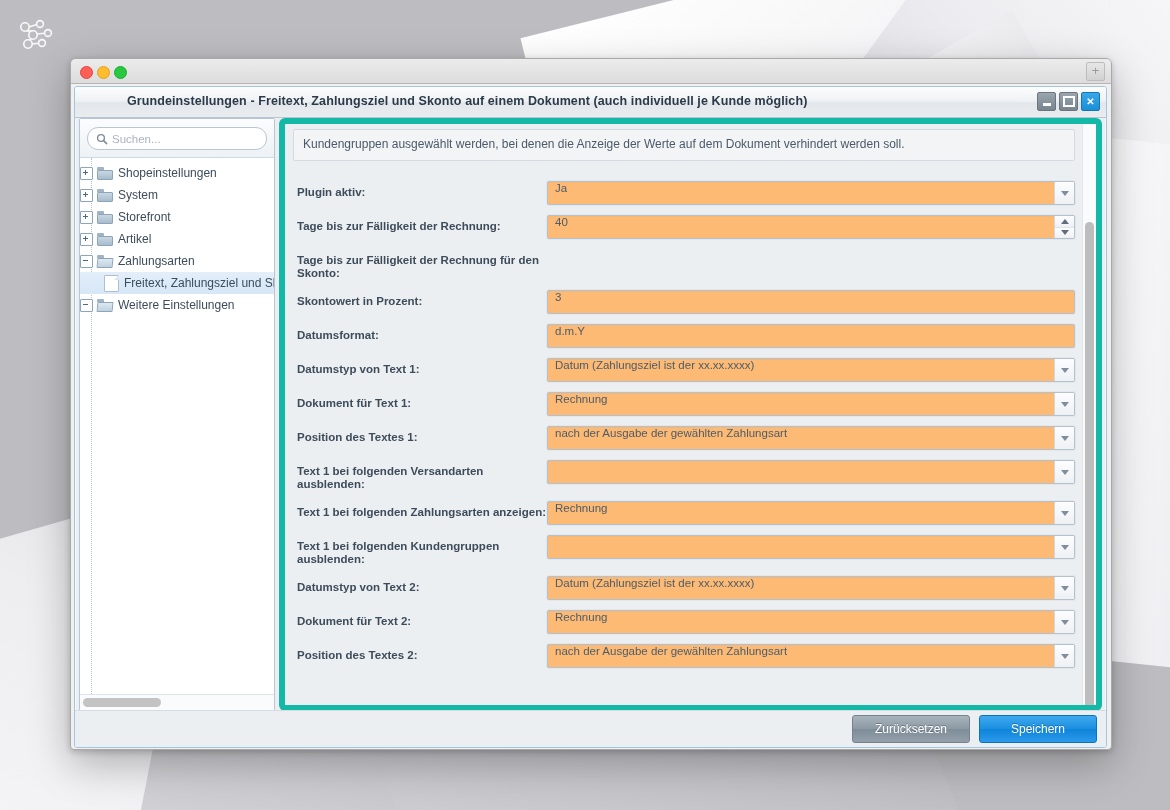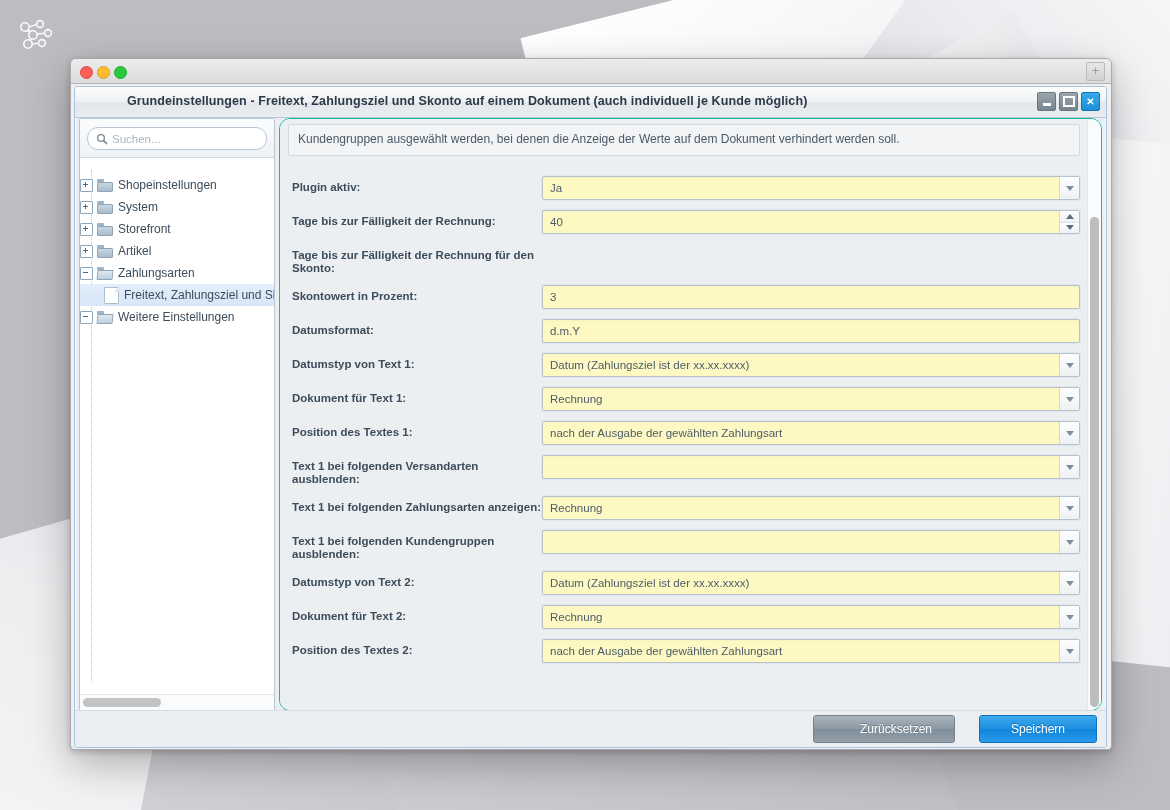--- a/index.html
+++ b/index.html
@@ -135,21 +135,21 @@
   
   #app-body { position: absolute; top: 31px; left: 0; right: 0; bottom: 0; }
 
   
   #tree-panel {
     position: absolute; left: 4px; top: 0; width: 196px; bottom: 36px;
     background: #fff;
     border: 1px solid #b9c6d2;
     border-radius: 2px;
     box-sizing: border-box;
-    display: flex; flex-direction: column; gap: 12px;
+    display: flex; flex-direction: column;
   }
   #search-wrap {
     padding: 8px 7px 7px 7px;
     background: linear-gradient(180deg,#fbfcfd,#eef2f5);
     border-bottom: 1px solid #cfd9e2;
   }
   #search-box {
     position: relative;
     height: 21px;
     background: #fff;
@@ -235,22 +235,22 @@
   #tree-hthumb {
     position: absolute; left: 3px; top: 3px;
     width: 78px; height: 9px; border-radius: 5px;
     background: #c3c3c3;
   }
 
   
   #form-panel {
     position: absolute; left: 204px; top: 0; right: 4px; bottom: 36px;
     background: #fff;
-    border: 1px solid #14b8a6;
-    border-radius: 11px;
+    border: 6px solid #14b8a6;
+    border-radius: 6px;
     overflow: hidden;
   }
   #form-scrollarea {
     position: absolute; inset: 0 13px 0 0;
     background: #eceff2;
     overflow: hidden;
   }
   #notice {
     margin: 5px 8px 0 8px;
     background: #f2f4f6;
@@ -270,25 +270,25 @@
     width: 250px; flex: 0 0 250px;
     font-size: 11.5px; font-weight: bold; color: #3d4c5a;
     line-height: 13px;
     padding-top: 5px;
     padding-left: 4px;
   }
   .fctl { flex: 1; position: relative; }
 
   .combo, .txt {
     height: 24px; box-sizing: border-box;
-    background: #fef9c3;
+    background: #fdba74;
     border: 1px solid #b5c2ce;
     border-radius: 2px;
     box-shadow: 0 0 0 1px #e2e7ec, inset 0 1px 0 rgba(0,0,0,.02);
-    display: flex; align-items: center;
+    display: flex; align-items: flex-start;
     font-size: 11.5px; color: #4c5c6b;
     padding-left: 7px;
     position: relative;
   }
   .combo .arrow {
     position: absolute; right: 0; top: 0; bottom: 0; width: 19px;
     background: linear-gradient(180deg,#fdfdfe,#eef1f4);
     border-left: 1px solid #cfd8e0;
     display: flex; align-items: center; justify-content: center;
   }
@@ -337,26 +337,24 @@
     height: 26px; min-width: 116px;
     border-radius: 3px;
     font-size: 12px; color: #fff;
     display: flex; align-items: center; justify-content: center;
     text-shadow: 0 -1px 0 rgba(0,0,0,.25);
     cursor: pointer;
   }
   .btn-reset {
     background: linear-gradient(180deg,#a9b4bd 0%, #8b99a4 50%, #7e8d99 51%, #93a0aa 100%);
     border: 1px solid #76838e;
-    padding-left: 24px;
   }
   .btn-save {
     background: linear-gradient(180deg,#3fa9ef 0%, #1b8fe0 50%, #0f84d8 51%, #2a9aec 100%);
     border: 1px solid #0d72bd;
-    margin-left: 15px;
   }
 </style>
 </head>
 <body>
 
 <div id="desktop">
   <div class="bg-shape bg-a"></div>
   <div class="bg-shape bg-b"></div>
   <div class="bg-shape bg-c"></div>
   <div class="bg-shape bg-d"></div>

